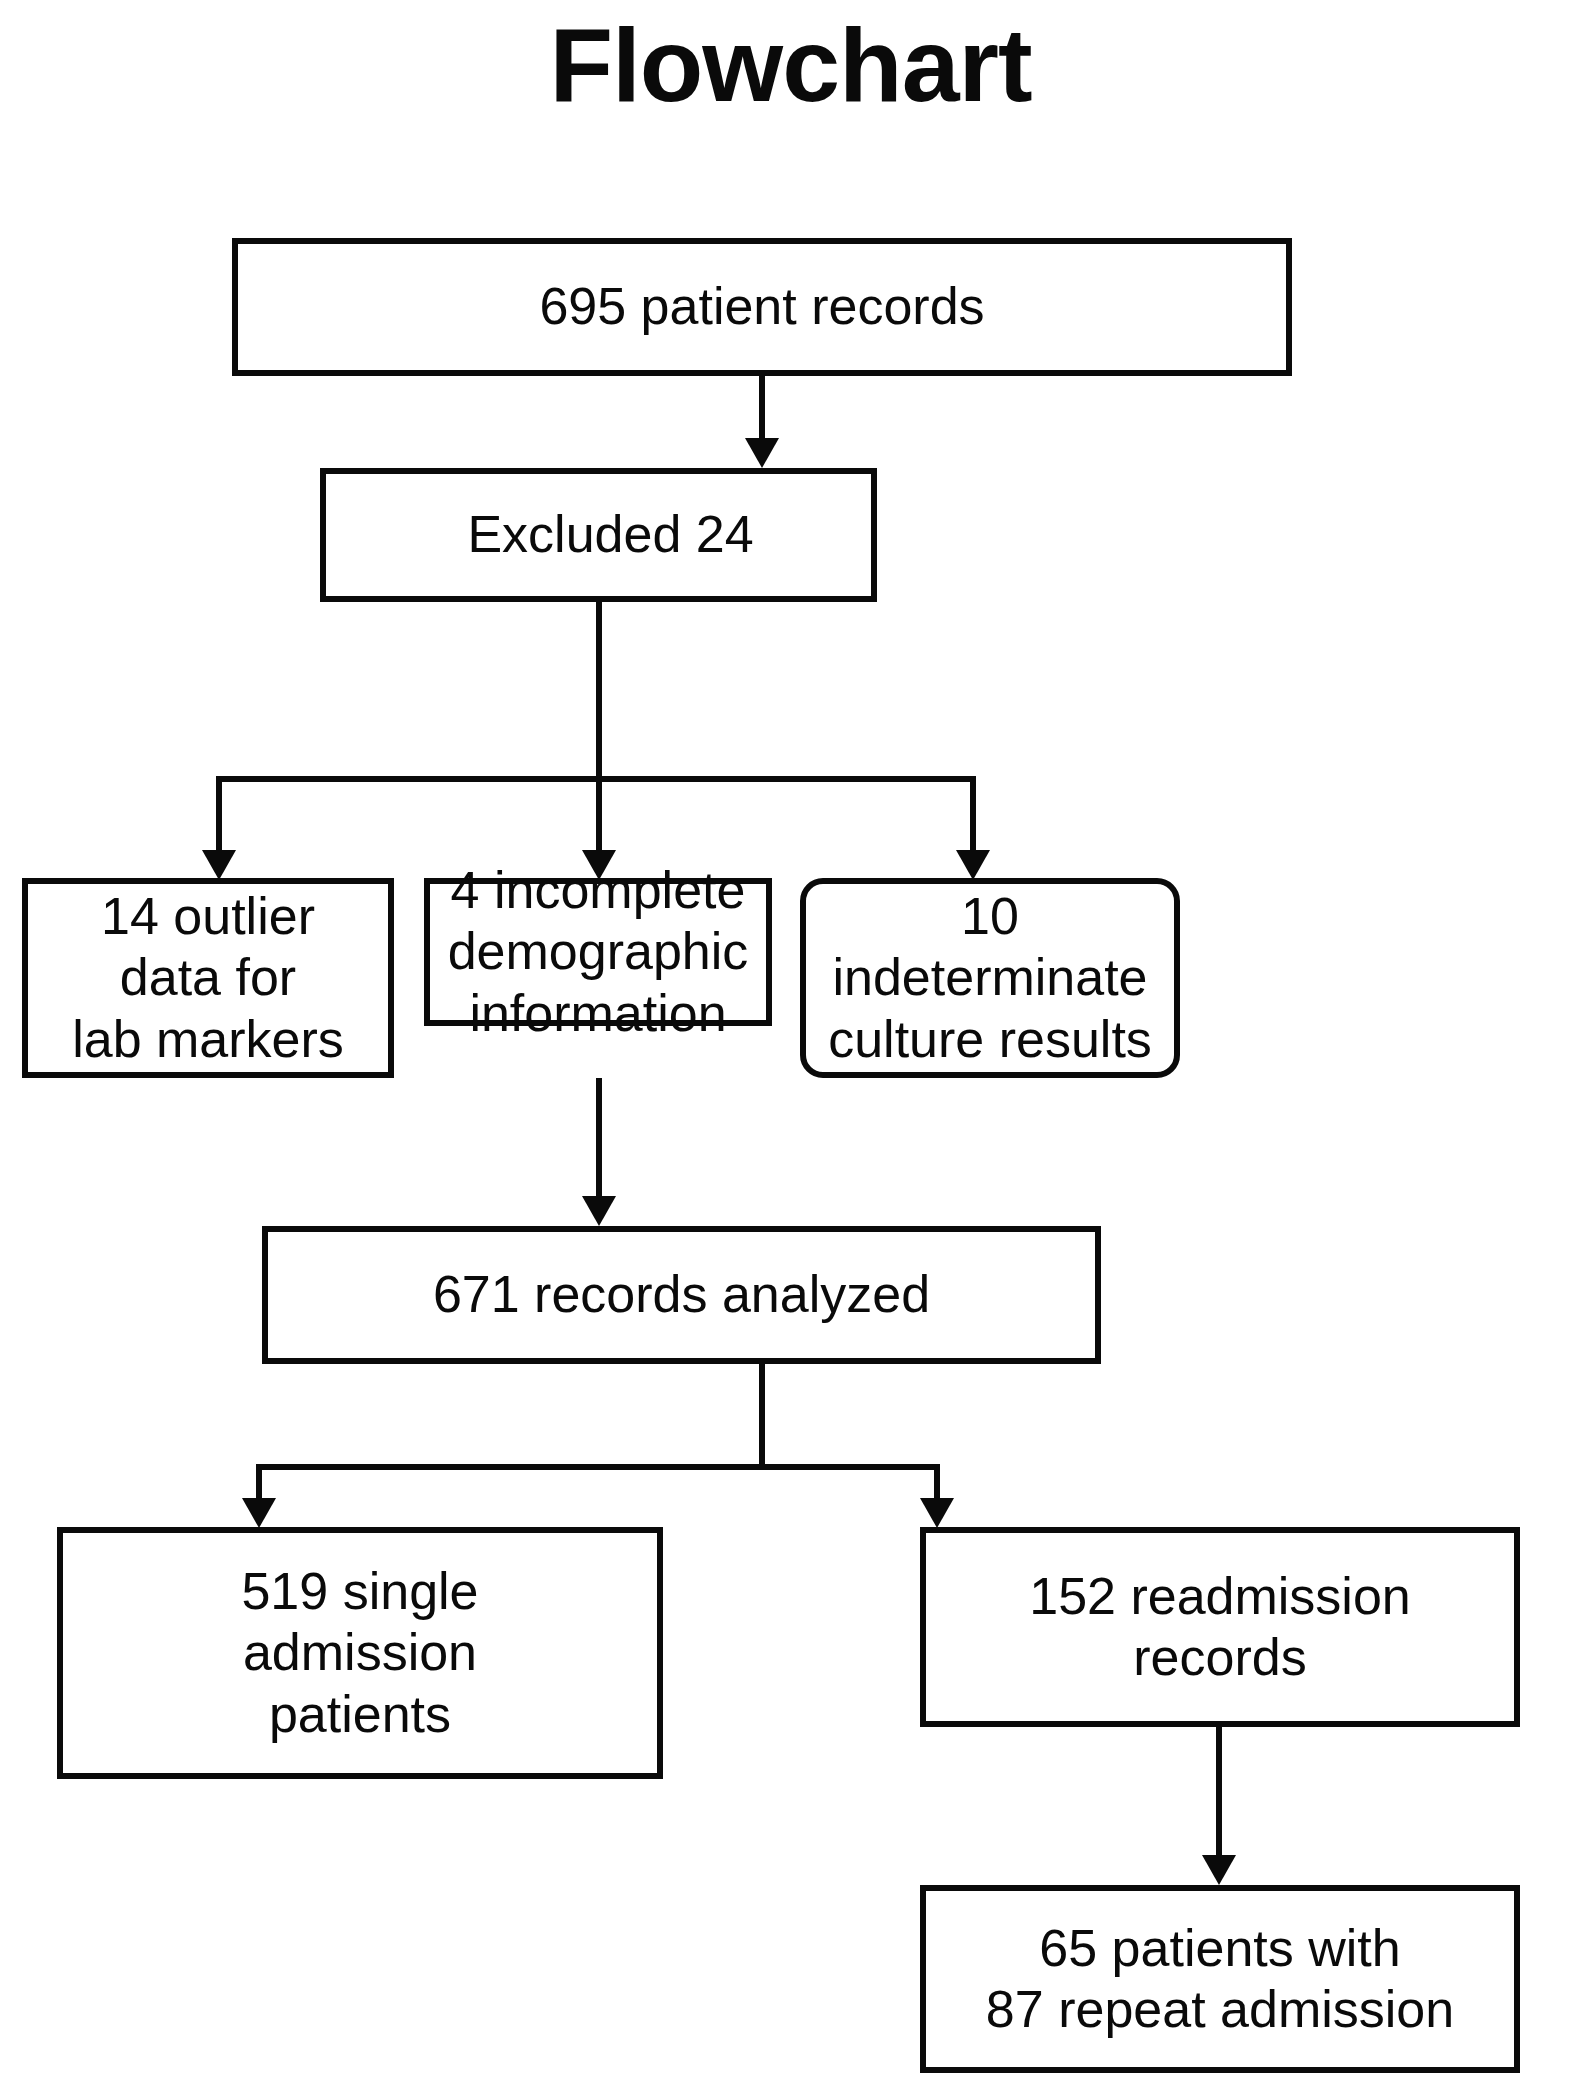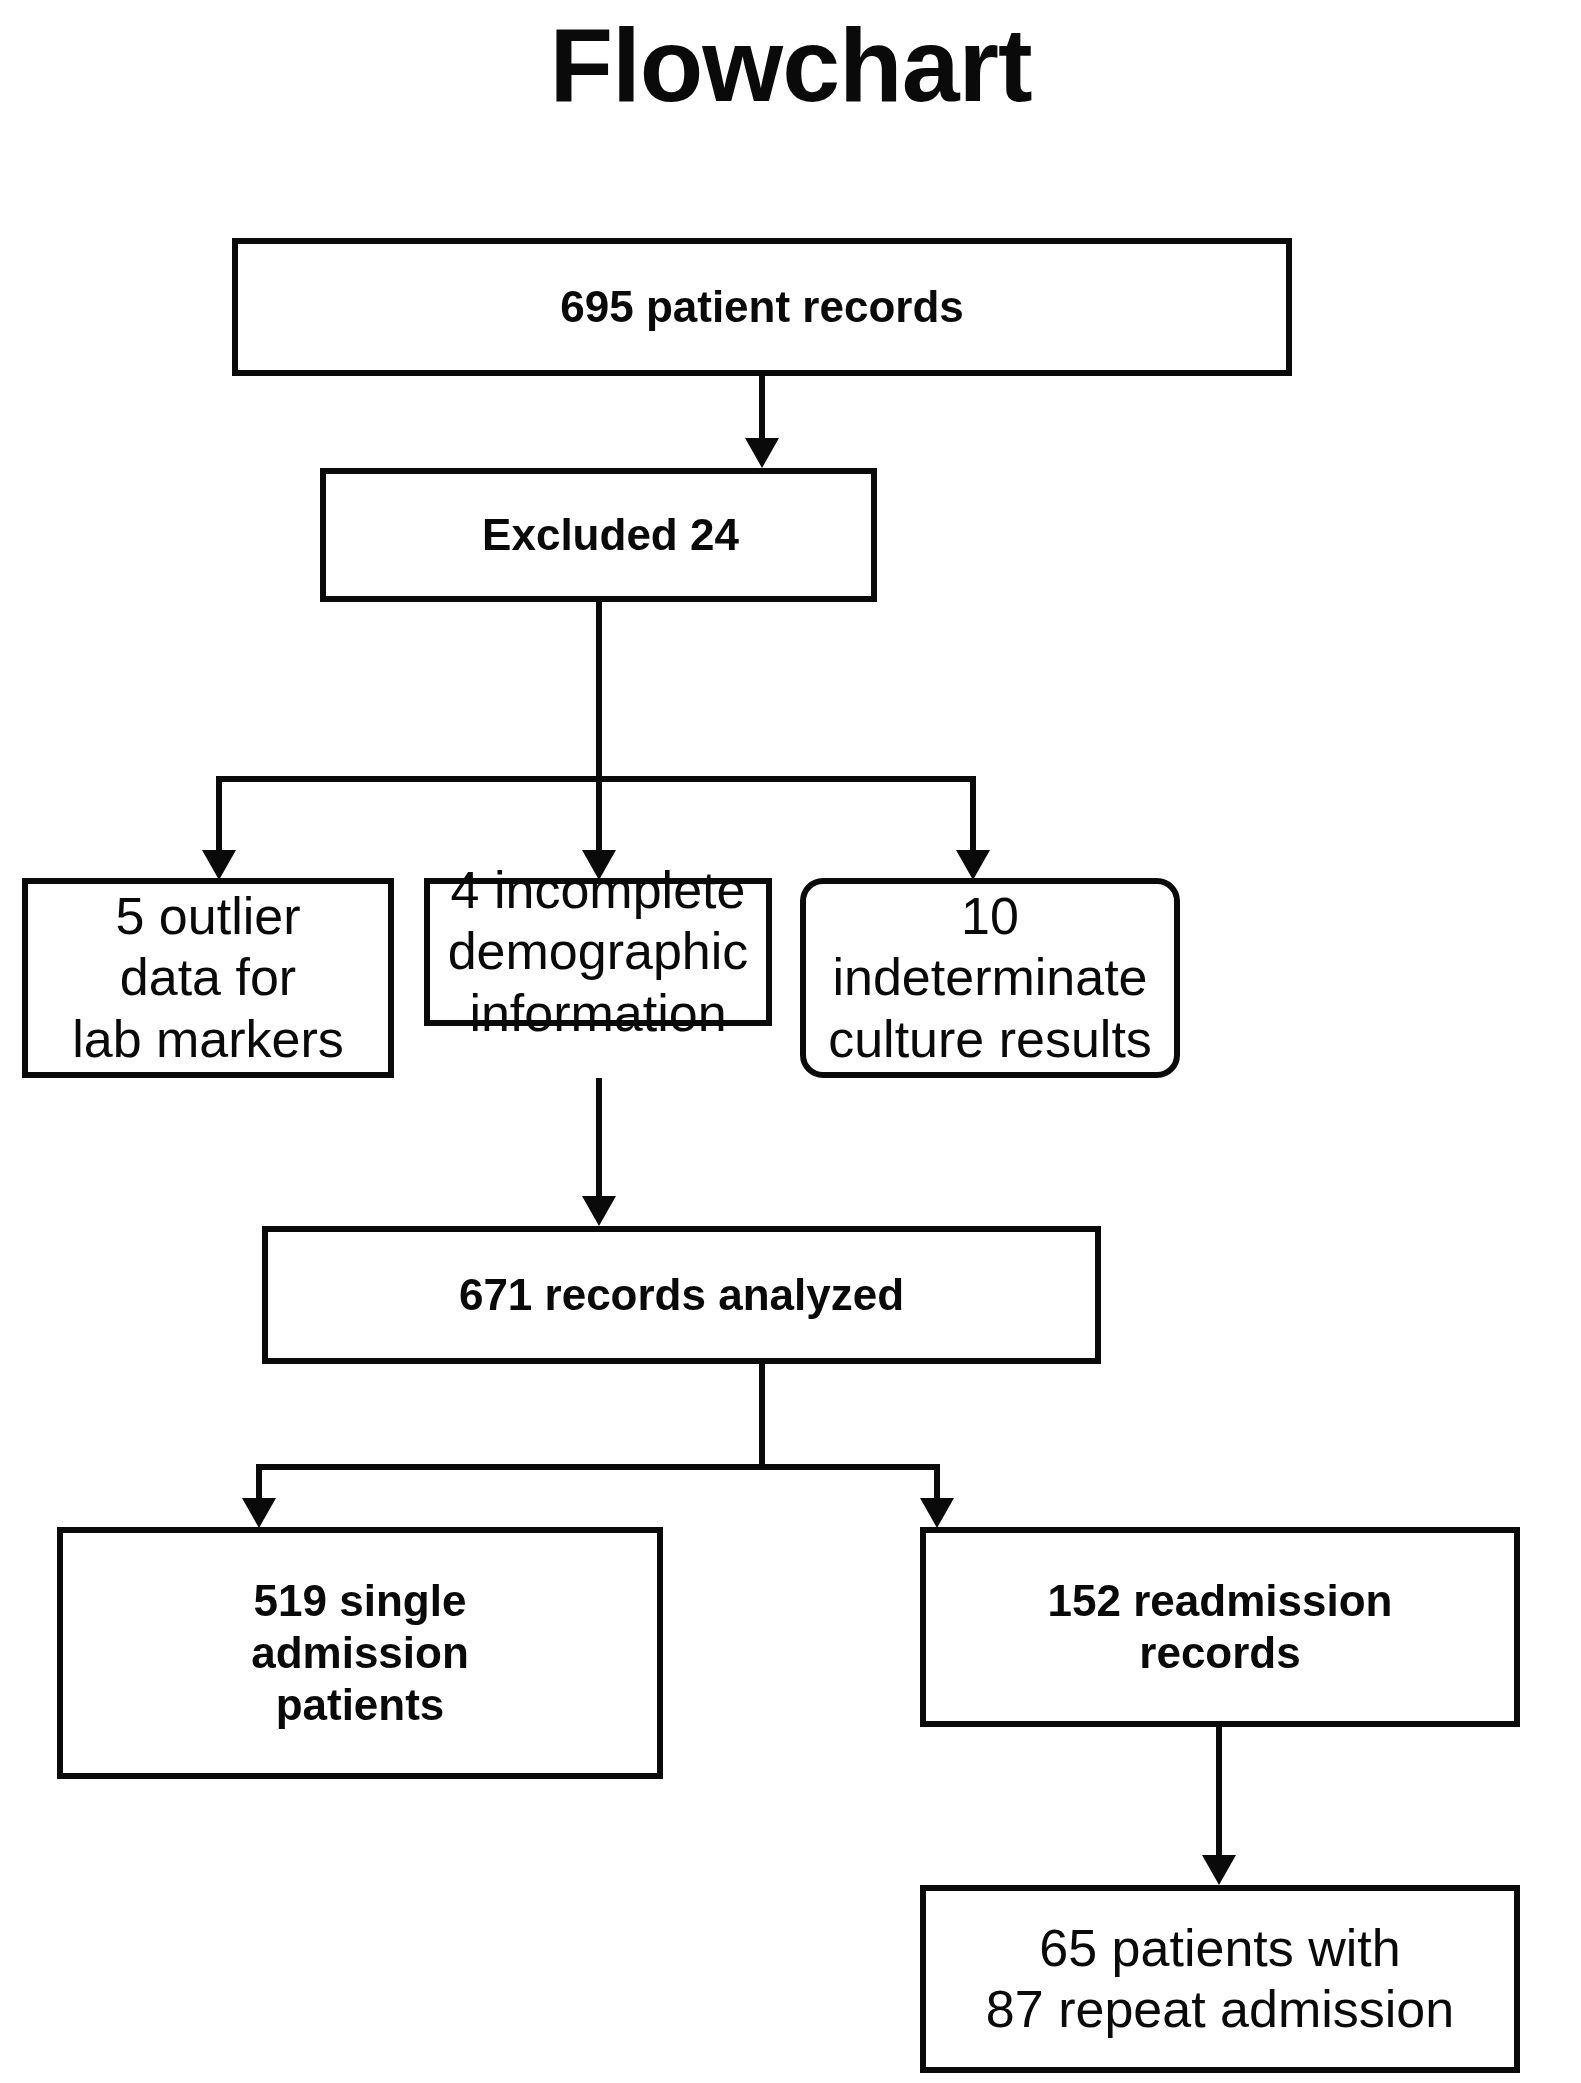--- a/index.html
+++ b/index.html
@@ -42,21 +42,21 @@
     text-align: center;
     color: #0a0a0a;
     line-height: 1.18;
   }
   .node .label {
     display: block;
     width: 100%;
     padding: 0 10px;
     white-space: pre-line;
   }
-  .n-big { font-size: 44px; font-weight: 700; }
+  .n-big { font-size: 52px; font-weight: 400; }
   .n-mid { font-size: 52px; font-weight: 400; }
   .conn {
     position: absolute;
     background: #0a0a0a;
   }
   .vline { width: 6px; }
   .hline { height: 6px; }
   .arrow {
     position: absolute;
     width: 0;
@@ -87,21 +87,21 @@
   <div class="conn vline" style="left:596px; top:602px; height:180px;"></div>
   <div class="conn hline" style="left:216px; top:776px; width:760px;"></div>
   <div class="conn vline" style="left:216px; top:776px; height:74px;"></div>
   <div class="arrow" style="left:202px; top:850px;"></div>
   <div class="conn vline" style="left:596px; top:776px; height:74px;"></div>
   <div class="arrow" style="left:582px; top:850px;"></div>
   <div class="conn vline" style="left:970px; top:776px; height:74px;"></div>
   <div class="arrow" style="left:956px; top:850px;"></div>
 
   <div class="node n-mid" style="left:22px; top:878px; width:372px; height:200px;">
-    <span class="label">5 outlier
+    <span class="label">14 outlier
 data for
 lab markers</span>
   </div>
 
   <div class="node n-mid" style="left:424px; top:878px; width:348px; height:148px;align-items:center;">
     <span class="label">4 incomplete
 demographic
 information</span>
   </div>
 

